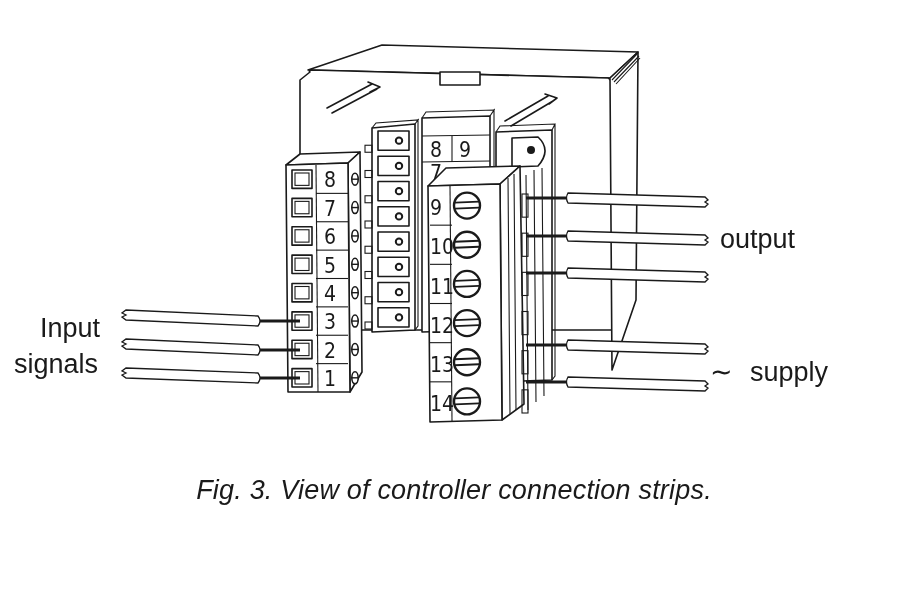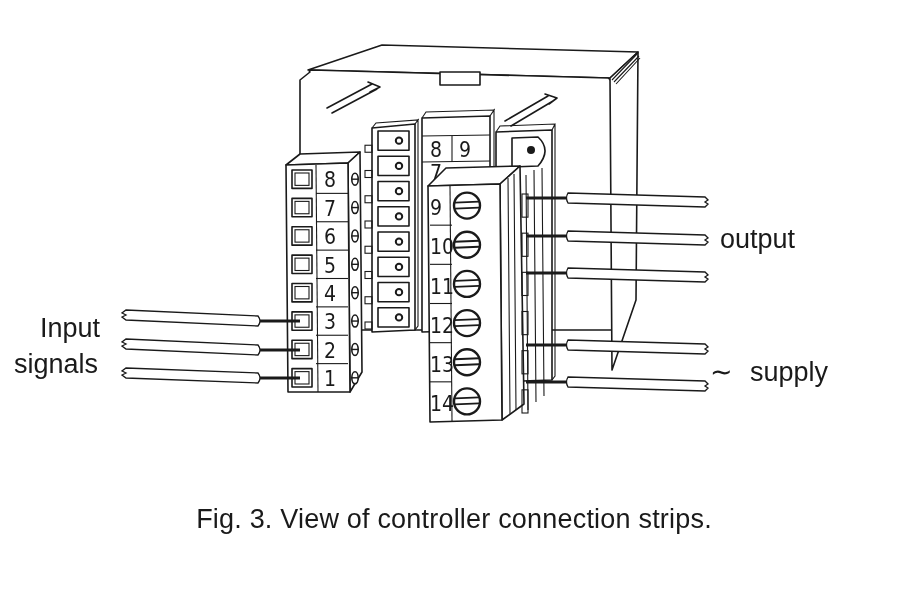--- a/index.html
+++ b/index.html
@@ -5,22 +5,22 @@
   html, body { margin: 0; padding: 0; background: #ffffff; }
   body { width: 908px; height: 596px; position: relative; overflow: hidden; }
   #diagram { position: absolute; left: 0; top: 0; width: 908px; height: 596px; }
   .ln { fill: none; stroke: #1a1a1a; stroke-width: 1.6; stroke-linejoin: round; stroke-linecap: round; }
   .ln-thin { fill: none; stroke: #1a1a1a; stroke-width: 1.1; }
   .fill-w { fill: #ffffff; stroke: #1a1a1a; stroke-width: 1.6; stroke-linejoin: round; }
   .wire-core { stroke: #1a1a1a; stroke-width: 3; stroke-linecap: butt; }
   .wire-ins { fill: #ffffff; stroke: #1a1a1a; stroke-width: 1.3; }
   .num { font-family: "DejaVu Sans Condensed", "DejaVu Sans", sans-serif; font-size: 21px; fill: #1a1a1a; font-stretch: condensed; }
   .label { font-family: "Liberation Sans", sans-serif; font-size: 27px; fill: #1a1a1a; }
-  .caption { position: absolute; left: 0; width: 908px; top: 504px; text-align: center;
-             font-family: "Liberation Sans", sans-serif; font-size: 27px; color: #1a1a1a; letter-spacing: 0.2px; }
+  .caption { position: absolute; left: 0; width: 908px; top: 475px; text-align: center;
+             font-family: "Liberation Sans", sans-serif; font-style: italic; font-size: 27px; color: #1a1a1a; letter-spacing: 0.2px; }
 </style>
 </head>
 <body>
 
 <svg id="diagram" viewBox="0 0 908 596" xmlns="http://www.w3.org/2000/svg">
 
   <g>
 
     <path class="fill-w" d="M308,70 L382,45 L638,52 L610,78 Z"></path>
 

